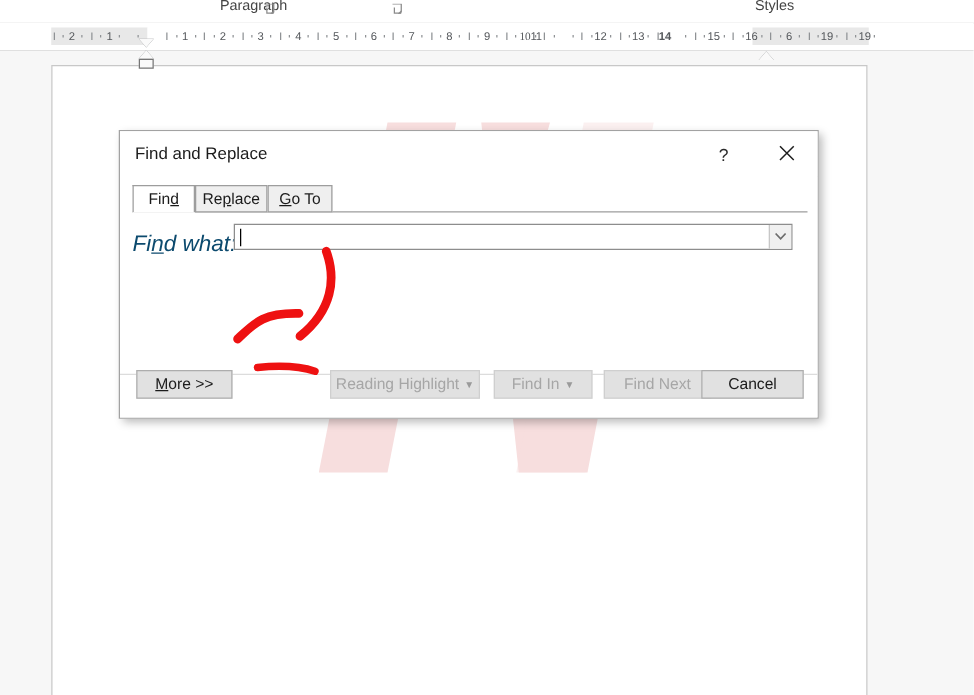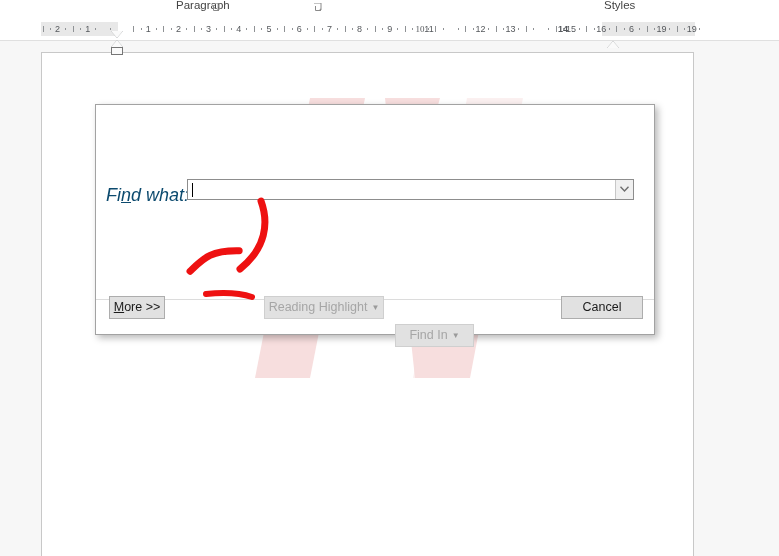--- a/index.html
+++ b/index.html
@@ -324,23 +324,23 @@
     cursor: pointer;
     font-family: "Liberation Sans", sans-serif;
     white-space: nowrap;
   }
   .btn.disabled {
     color: #a6a6a6;
     border-color: #cfcfcf;
     background: #e1e1e1;
     cursor: default;
   }
-  .btn.b-more    { left: 13px;  width: 56px; }
+  .btn.b-more    { left: 13px;  width: 77px; }
   .btn.b-reading { left: 168px; width: 120px; }
-  .btn.b-findin  { left: 299px; width: 79px; margin-top: 28px; }
+  .btn.b-findin  { left: 299px; width: 79px; }
   .btn.b-next    { left: 387px; width: 86px; }
   .btn.b-cancel  { left: 465px; width: 82px; }
 
   .dd-caret {
     display: inline-block;
     margin-left: 4px;
     vertical-align: middle;
     font-size: 8px;
     line-height: 8px;
     color: #9a9a9a;
@@ -439,21 +439,21 @@
         <span class="tick-dot" style="left: 457.75px;"></span>
         <span class="tick-bar" style="left: 435.1px;"></span>
         <span class="tick-num" style="left: 480.4px; text-align: right;">12</span>
         <span class="tick-dot" style="left: 472.85px;"></span>
         <span class="tick-dot" style="left: 487.95px;"></span>
         <span class="tick-bar" style="left: 465.3px;"></span>
         <span class="tick-num" style="left: 510.6px;">13</span>
         <span class="tick-dot" style="left: 503.05px;"></span>
         <span class="tick-dot" style="left: 518.15px;"></span>
         <span class="tick-bar" style="left: 495.5px;"></span>
-        <span class="tick-num" style="left: 563px; font-weight: bold;">14</span>
+        <span class="tick-num" style="left: 532px; font-weight: bold;">14</span>
         <span class="tick-dot" style="left: 533.25px;"></span>
         <span class="tick-dot" style="left: 548.35px;"></span>
         <span class="tick-bar" style="left: 525.7px;"></span>
         <span class="tick-num" style="left: 571px;">15</span>
         <span class="tick-dot" style="left: 563.45px;"></span>
         <span class="tick-dot" style="left: 578.55px;"></span>
         <span class="tick-bar" style="left: 555.9px;"></span>
         <span class="tick-num" style="left: 601.2px;">16</span>
         <span class="tick-dot" style="left: 593.65px;"></span>
         <span class="tick-dot" style="left: 608.75px;"></span>
@@ -485,23 +485,46 @@
 <svg class="watermark" viewBox="0 0 290 300">
   <g fill="#f7dede">
     <polygon points="55,10 110,10 55,290 0,290"></polygon>
     <polygon points="130,10 185,10 140,170 175,170 200,95 252,95 215,290 160,290"></polygon>
     <polygon points="212,10 268,10 213,290 158,290" opacity="0.45"></polygon>
   </g>
 </svg>
 
 <div class="dialog">
 
+  <div class="dlg-titlebar">
+    <span class="dlg-title">Find and Replace</span>
+
+    <span class="dlg-help">?</span>
+
+    <span class="dlg-close">
+      <svg width="13" height="13" viewBox="0 0 13 13">
+        <path d="M1 1 L12 12 M12 1 L1 12" stroke="#202020" stroke-width="1.2" fill="none"></path>
+      </svg>
+    </span>
+  </div>
 
   <div class="dlg-body">
 
+    <div class="tabstrip">
+      <div class="tabstrip-line"></div>
+      <div class="tab t-find active">
+        <span>Fin<u class="mn">d</u></span>
+      </div>
+      <div class="tab t-replace">
+        <span>Re<u class="mn">p</u>lace</span>
+      </div>
+      <div class="tab t-goto">
+        <span><u class="mn">G</u>o To</span>
+      </div>
+    </div>
 
     <label class="label-findwhat">
       <span>Fi<u class="mn">n</u>d what:</span>
     </label>
 
     <div class="combo">
       <input class="combo-input" type="text" value="" placeholder="" style="">
       <span class="combo-caret"></span>
       <span class="combo-arrow">
         <svg width="9" height="6" viewBox="0 0 9 6">
@@ -517,20 +540,23 @@
     </div>
 
     <div class="btn b-reading disabled">
       <span>Reading Highlight</span><span class="dd-caret">▼</span>
     </div>
 
     <div class="btn b-findin disabled">
       <span>Find In</span><span class="dd-caret">▼</span>
     </div>
 
+    <div class="btn b-next disabled">
+      <span>Find Next</span>
+    </div>
 
     <div class="btn b-cancel">
       <span>Cancel</span>
     </div>
 
   </div>
 </div>
 
 <svg class="red-arrow" viewBox="0 0 120 120">
   <path d="M83 8 C91 30, 88 55, 62 76" stroke="#ee1111" stroke-width="7" fill="none" stroke-linecap="round"></path>

